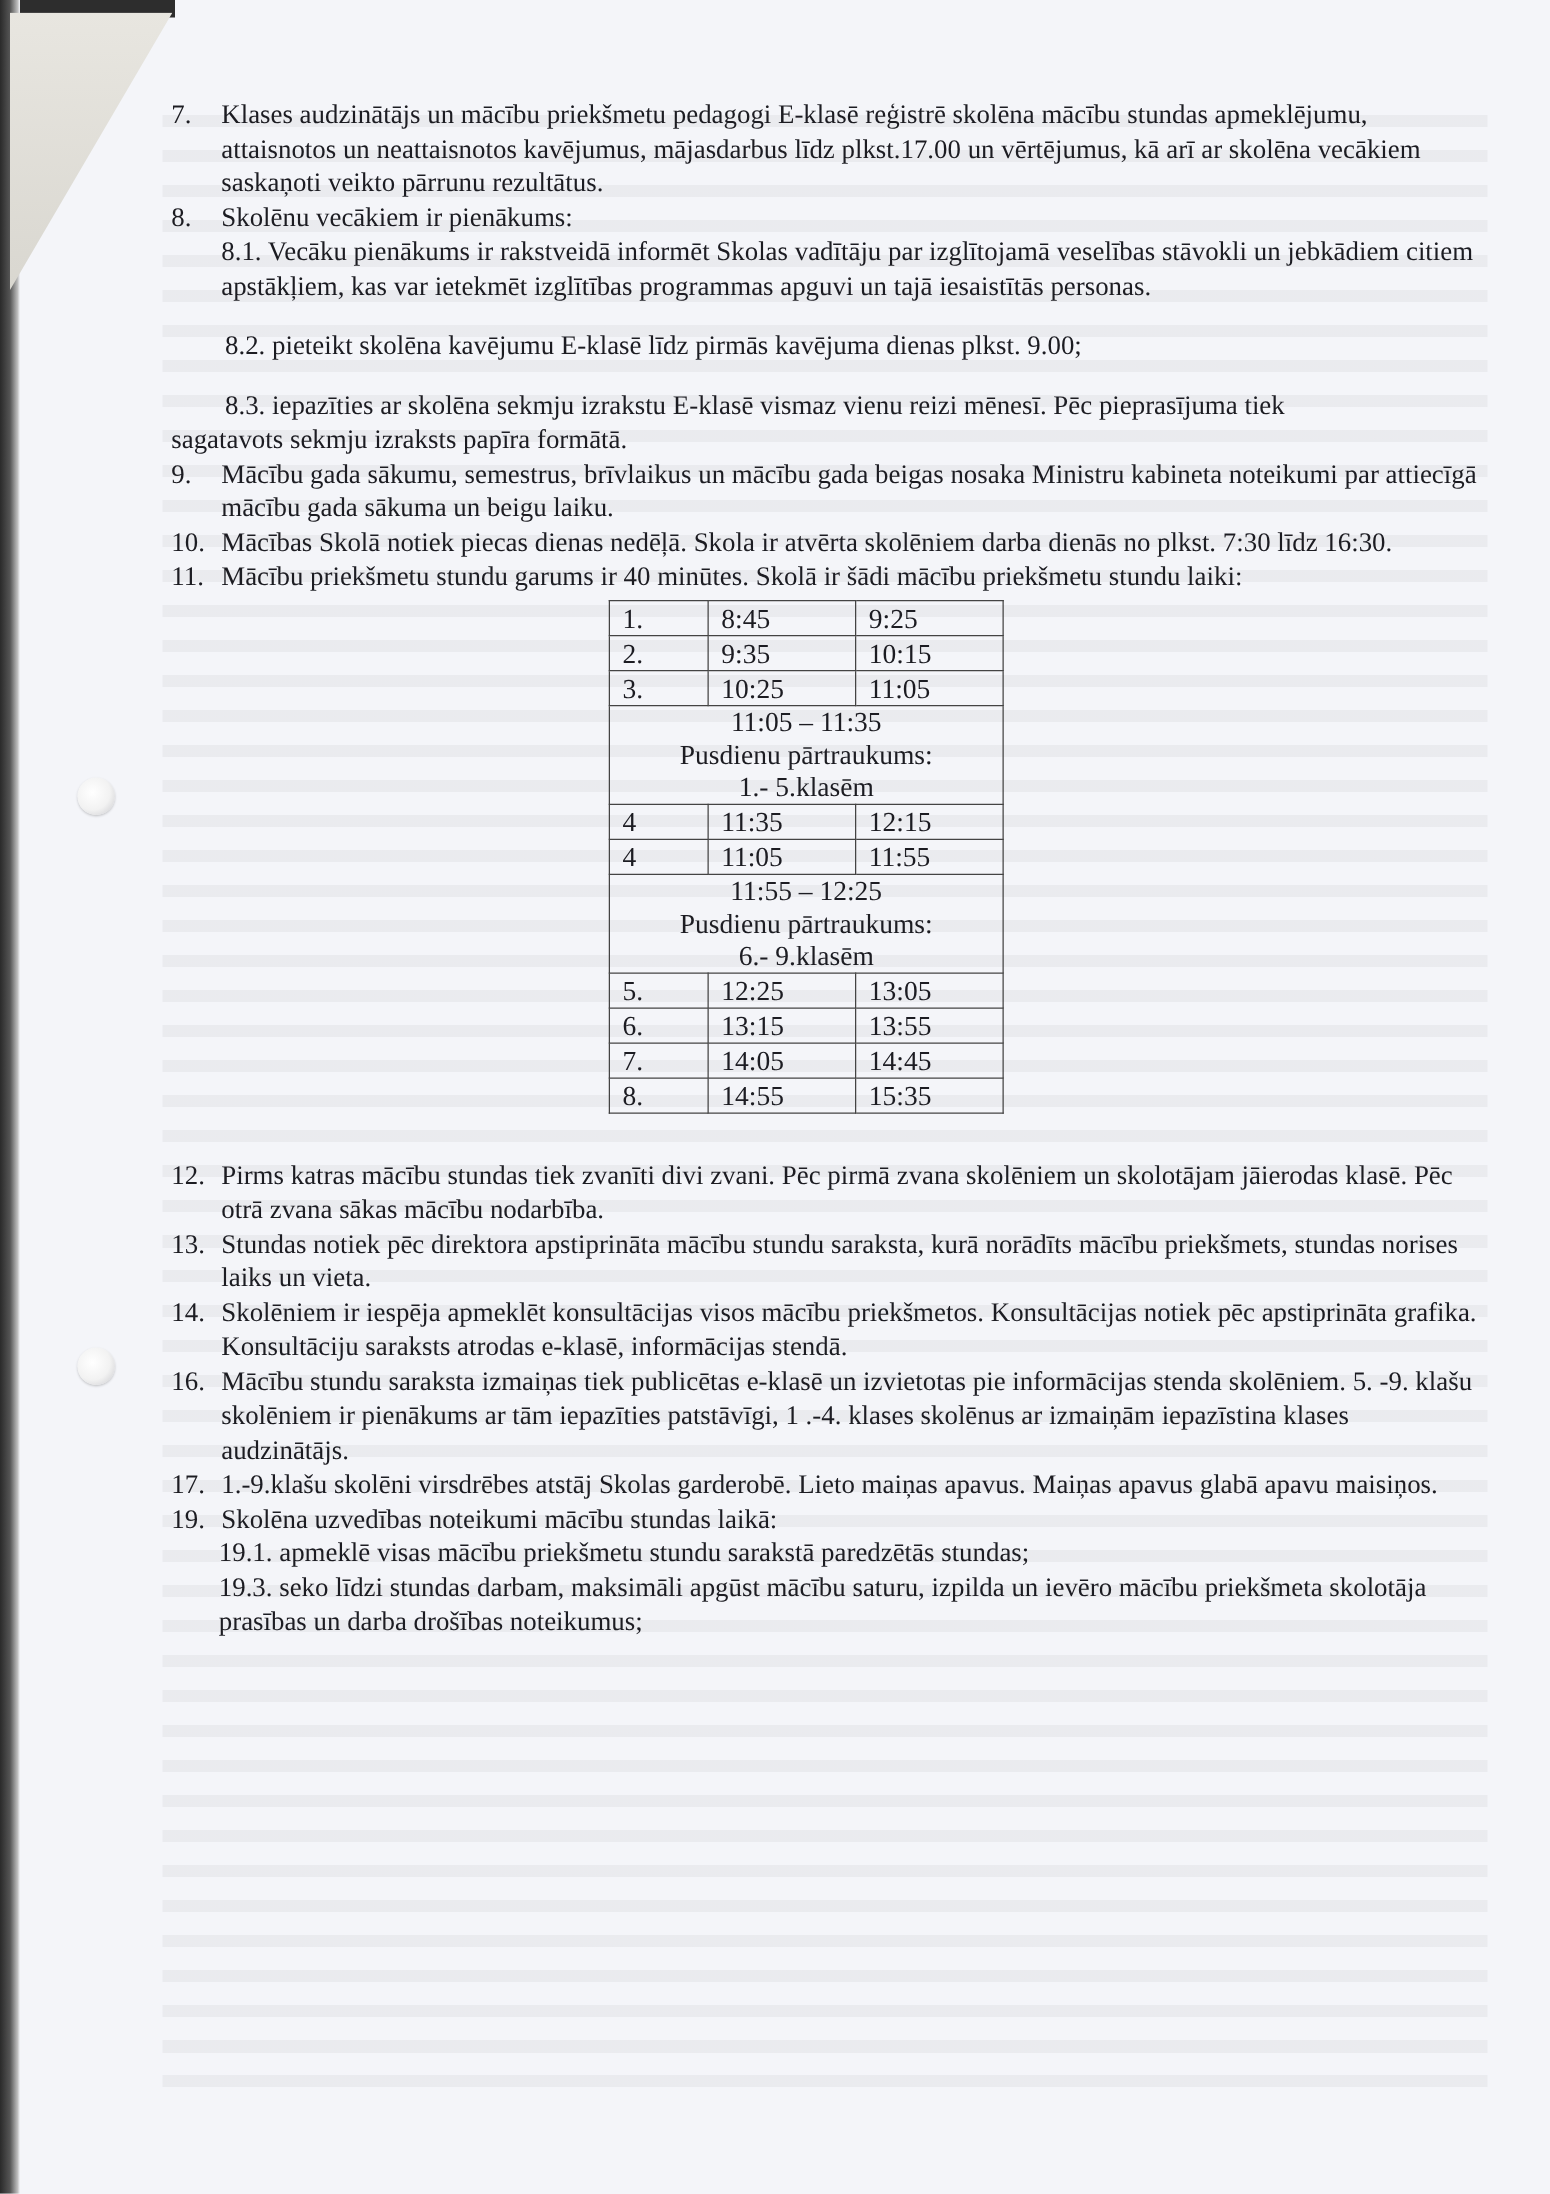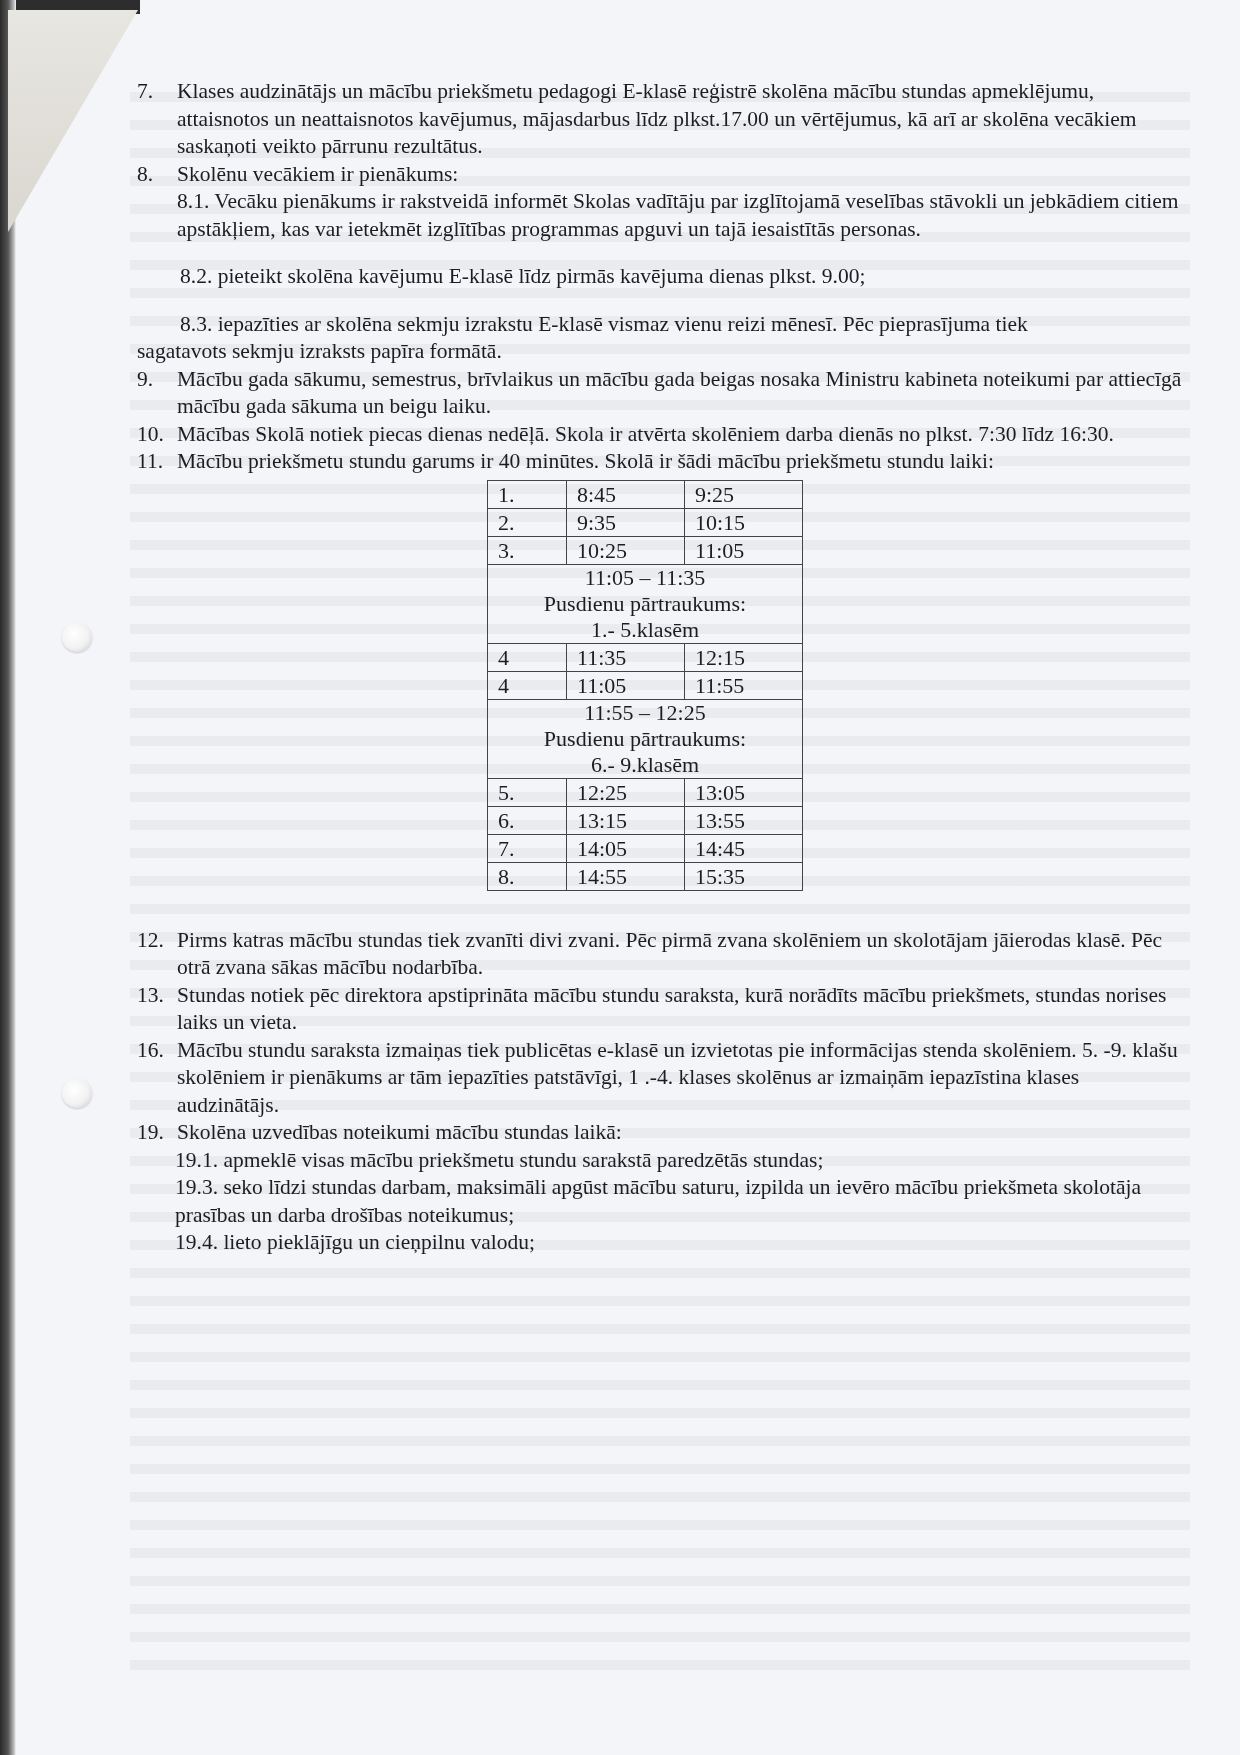--- a/index.html
+++ b/index.html
@@ -176,33 +176,37 @@
 
   <div class="item">
     <span class="num">12.</span>
     <span class="body-text">Pirms katras mācību stundas tiek zvanīti divi zvani. Pēc pirmā zvana skolēniem un skolotājam jāierodas klasē. Pēc otrā zvana sākas mācību nodarbība.</span>
   </div>
   <div class="item">
     <span class="num">13.</span>
     <span class="body-text">Stundas notiek pēc direktora apstiprināta mācību stundu saraksta, kurā norādīts mācību priekšmets, stundas norises laiks un vieta.</span>
   </div>
   <div class="item">
+    <span class="num">14.</span>
+    <span class="body-text">Skolēniem ir iespēja apmeklēt konsultācijas visos mācību priekšmetos. Konsultācijas notiek pēc apstiprināta grafika. Konsultāciju saraksts atrodas e-klasē, informācijas stendā.</span>
+  </div>
+  <div class="item">
     <span class="num">16.</span>
     <span class="body-text">Mācību stundu saraksta izmaiņas  tiek publicētas e-klasē un izvietotas pie informācijas stenda skolēniem. 5. -9. klašu skolēniem ir pienākums ar tām iepazīties patstāvīgi, 1 .-4. klases skolēnus ar izmaiņām iepazīstina klases audzinātājs.</span>
+  </div>
+  <div class="item">
+    <span class="num">17.</span>
+    <span class="body-text">1.-9.klašu skolēni virsdrēbes atstāj Skolas garderobē. Lieto maiņas apavus. Maiņas apavus glabā apavu maisiņos.</span>
   </div>
   <div class="item">
     <span class="num">19.</span>
     <span class="body-text">Skolēna uzvedības noteikumi mācību stundas laikā:</span>
   </div>
   <div class="sub19">
     <span>19.1.</span>
     <span>apmeklē visas mācību priekšmetu stundu sarakstā paredzētās stundas;</span>
   </div>
   <div class="sub19">
     <span>19.3.</span>
     <span>seko līdzi stundas darbam, maksimāli apgūst mācību saturu, izpilda un ievēro mācību priekšmeta skolotāja prasības un darba drošības noteikumus;</span>
   </div>
-  <div class="sub19">
-    <span>19.4.</span>
-    <span>lieto pieklājīgu un cieņpilnu valodu;</span>
-  </div>
 
 </div>
 
 </body></html>

